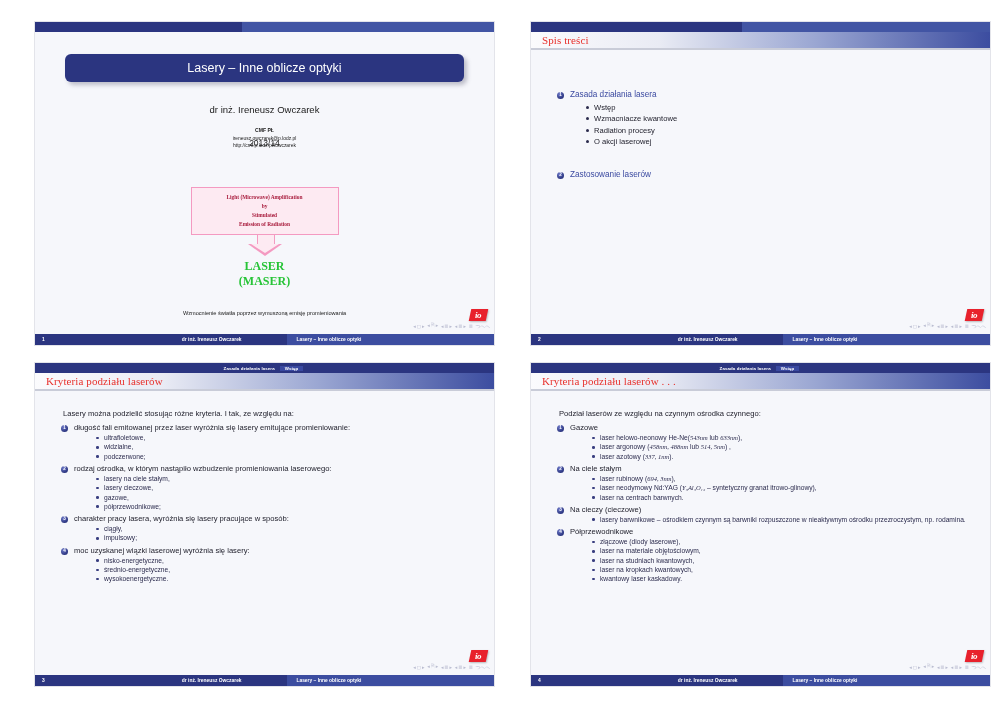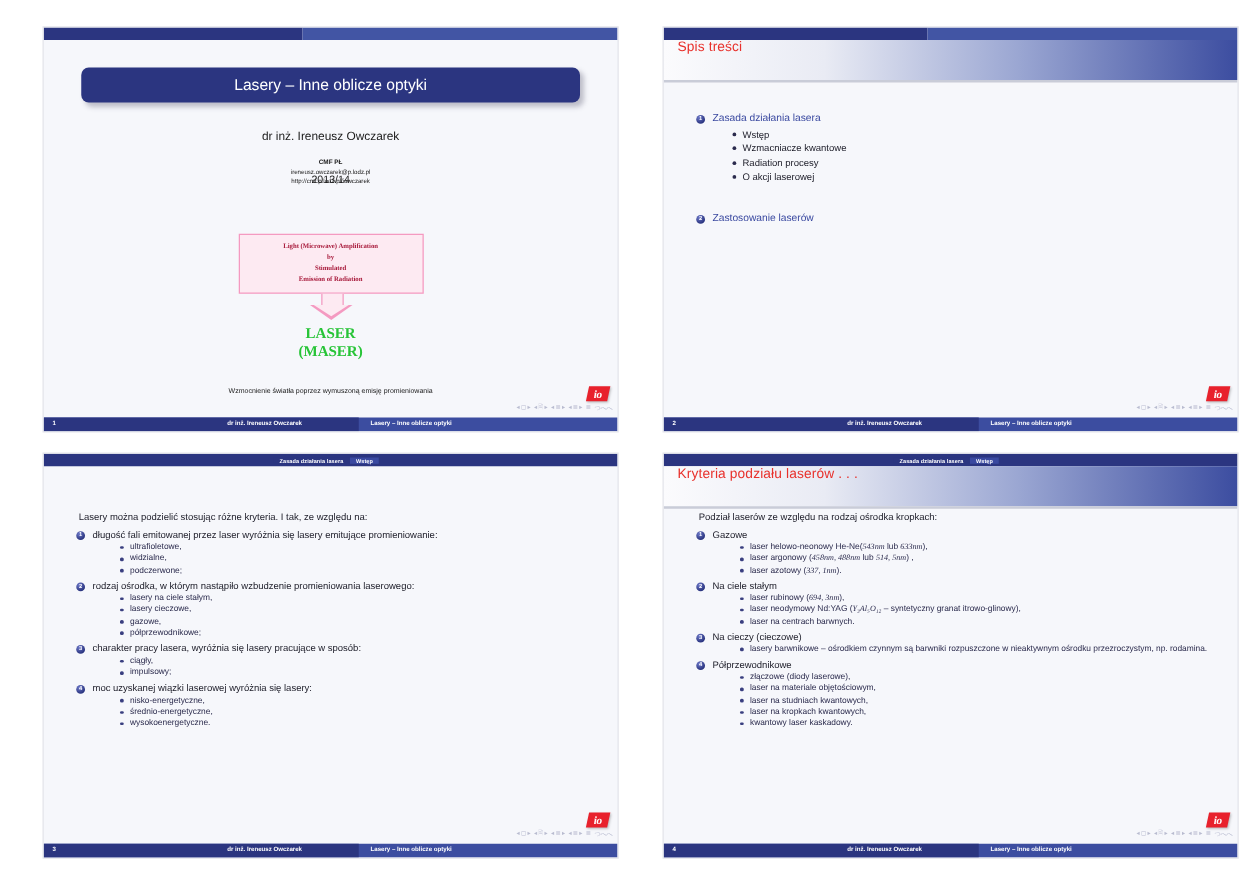--- a/index.html
+++ b/index.html
@@ -45,23 +45,23 @@
     display:flex;align-items:center;
     font-size:4.4px;color:#ffffff;font-weight:bold;
     letter-spacing:.1px;
   }
   .navstrip .nv{padding:0 5px;}
   .navstrip .nv.sec{background:#2b3580;margin-left:40%;}
   .navstrip .nv.sub{background:#3a49a0;}
 
   
   .titlebar{
-    position:absolute;top:10px;left:0;right:0;height:32px;
+    position:absolute;top:10px;left:0;right:0;height:16px;
     background:linear-gradient(to right,#fbfbfd 0%,#e9ebf4 28%,#9aa6d2 62%,#3c4da0 100%);
-    display:flex;align-items:flex-start;
+    display:flex;align-items:center;font-family:Liberation Serif, serif;
   }
   .titlebar .ft{
     color:#e8312c;font-size:11px;padding-left:11px;
     white-space:nowrap;letter-spacing:.1px;
   }
   .titlebar::after{
     content:"";position:absolute;left:0;right:0;bottom:-2px;height:2px;
     background:#c9ccd8;
   }
 
@@ -324,20 +324,23 @@
       <div class="au">dr inż. Ireneusz Owczarek</div>
       <div class="ti">Lasery – Inne oblicze optyki</div>
     </div>
   </div>
 
   <div class="slide">
     <div class="navstrip">
       <div class="nv sec">Zasada działania lasera</div>
       <div class="nv sub">Wstęp</div>
     </div>
+    <div class="titlebar">
+      <div class="ft">Kryteria podziału laserów</div>
+    </div>
 
     <div class="body">
       <div class="intro">Lasery można podzielić stosując różne kryteria. I tak, ze względu na:</div>
       <ol class="lvl1 numbered">
         <li data-num="1">
           <span>długość fali emitowanej przez laser wyróżnia się lasery emitujące promieniowanie:</span>
           <ul class="lvl2">
             <li>ultrafioletowe,</li>
             <li>widzialne,</li>
             <li>podczerwone;</li>
@@ -392,21 +395,21 @@
   <div class="slide">
     <div class="navstrip">
       <div class="nv sec">Zasada działania lasera</div>
       <div class="nv sub">Wstęp</div>
     </div>
     <div class="titlebar">
       <div class="ft">Kryteria podziału laserów . . .</div>
     </div>
 
     <div class="body">
-      <div class="intro">Podział laserów ze względu na rodzaj ośrodka kropkach:</div>
+      <div class="intro">Podział laserów ze względu na czynnym ośrodka czynnego:</div>
       <ol class="lvl1 numbered">
         <li data-num="1">
           <span>Gazowe</span>
           <ul class="lvl2">
             <li><span>laser helowo-neonowy He-Ne(</span><span class="m">543nm</span><span> lub </span><span class="m">633nm</span><span>),</span></li>
             <li><span>laser argonowy (</span><span class="m">458nm, 488nm</span><span> lub </span><span class="m">514, 5nm</span><span>) ,</span></li>
             <li><span>laser azotowy (</span><span class="m">337, 1nm</span><span>).</span></li>
           </ul>
         </li>
         <li data-num="2">

